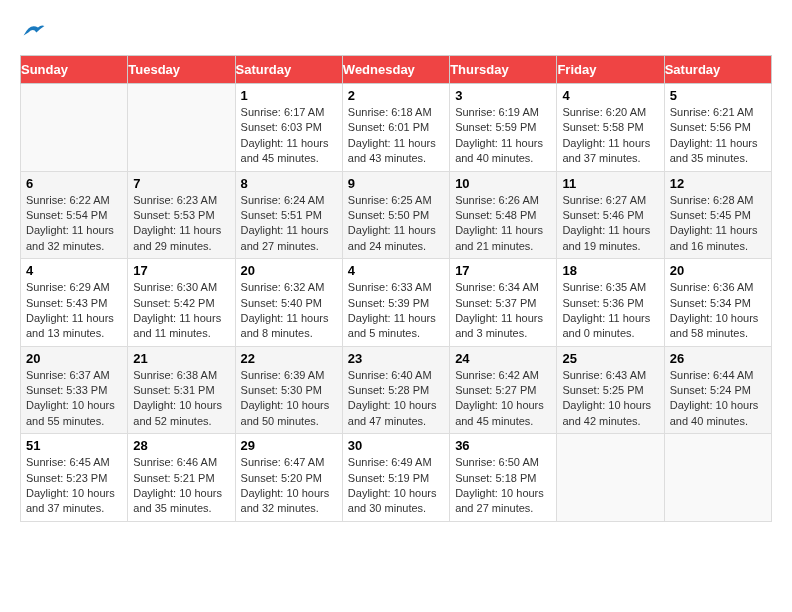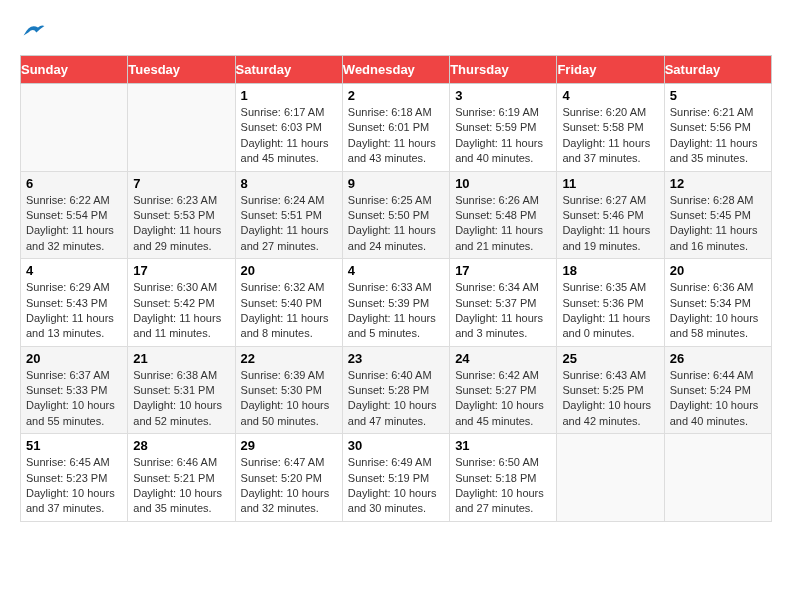--- a/index.html
+++ b/index.html
@@ -244,20 +244,20 @@
         </td>
         <td>
           <span class="day-num">29</span>
           <div class="day-info">Sunrise: 6:47 AM<br>Sunset: 5:20 PM<br>Daylight: 10 hours and 32 minutes.</div>
         </td>
         <td>
           <span class="day-num">30</span>
           <div class="day-info">Sunrise: 6:49 AM<br>Sunset: 5:19 PM<br>Daylight: 10 hours and 30 minutes.</div>
         </td>
         <td>
-          <span class="day-num">31</span>
+          <span class="day-num">36</span>
           <div class="day-info">Sunrise: 6:50 AM<br>Sunset: 5:18 PM<br>Daylight: 10 hours and 27 minutes.</div>
         </td>
         <td class="empty-cell"></td>
         <td class="empty-cell"></td>
       </tr>
     </tbody>
 </table>
 
 </body></html>

